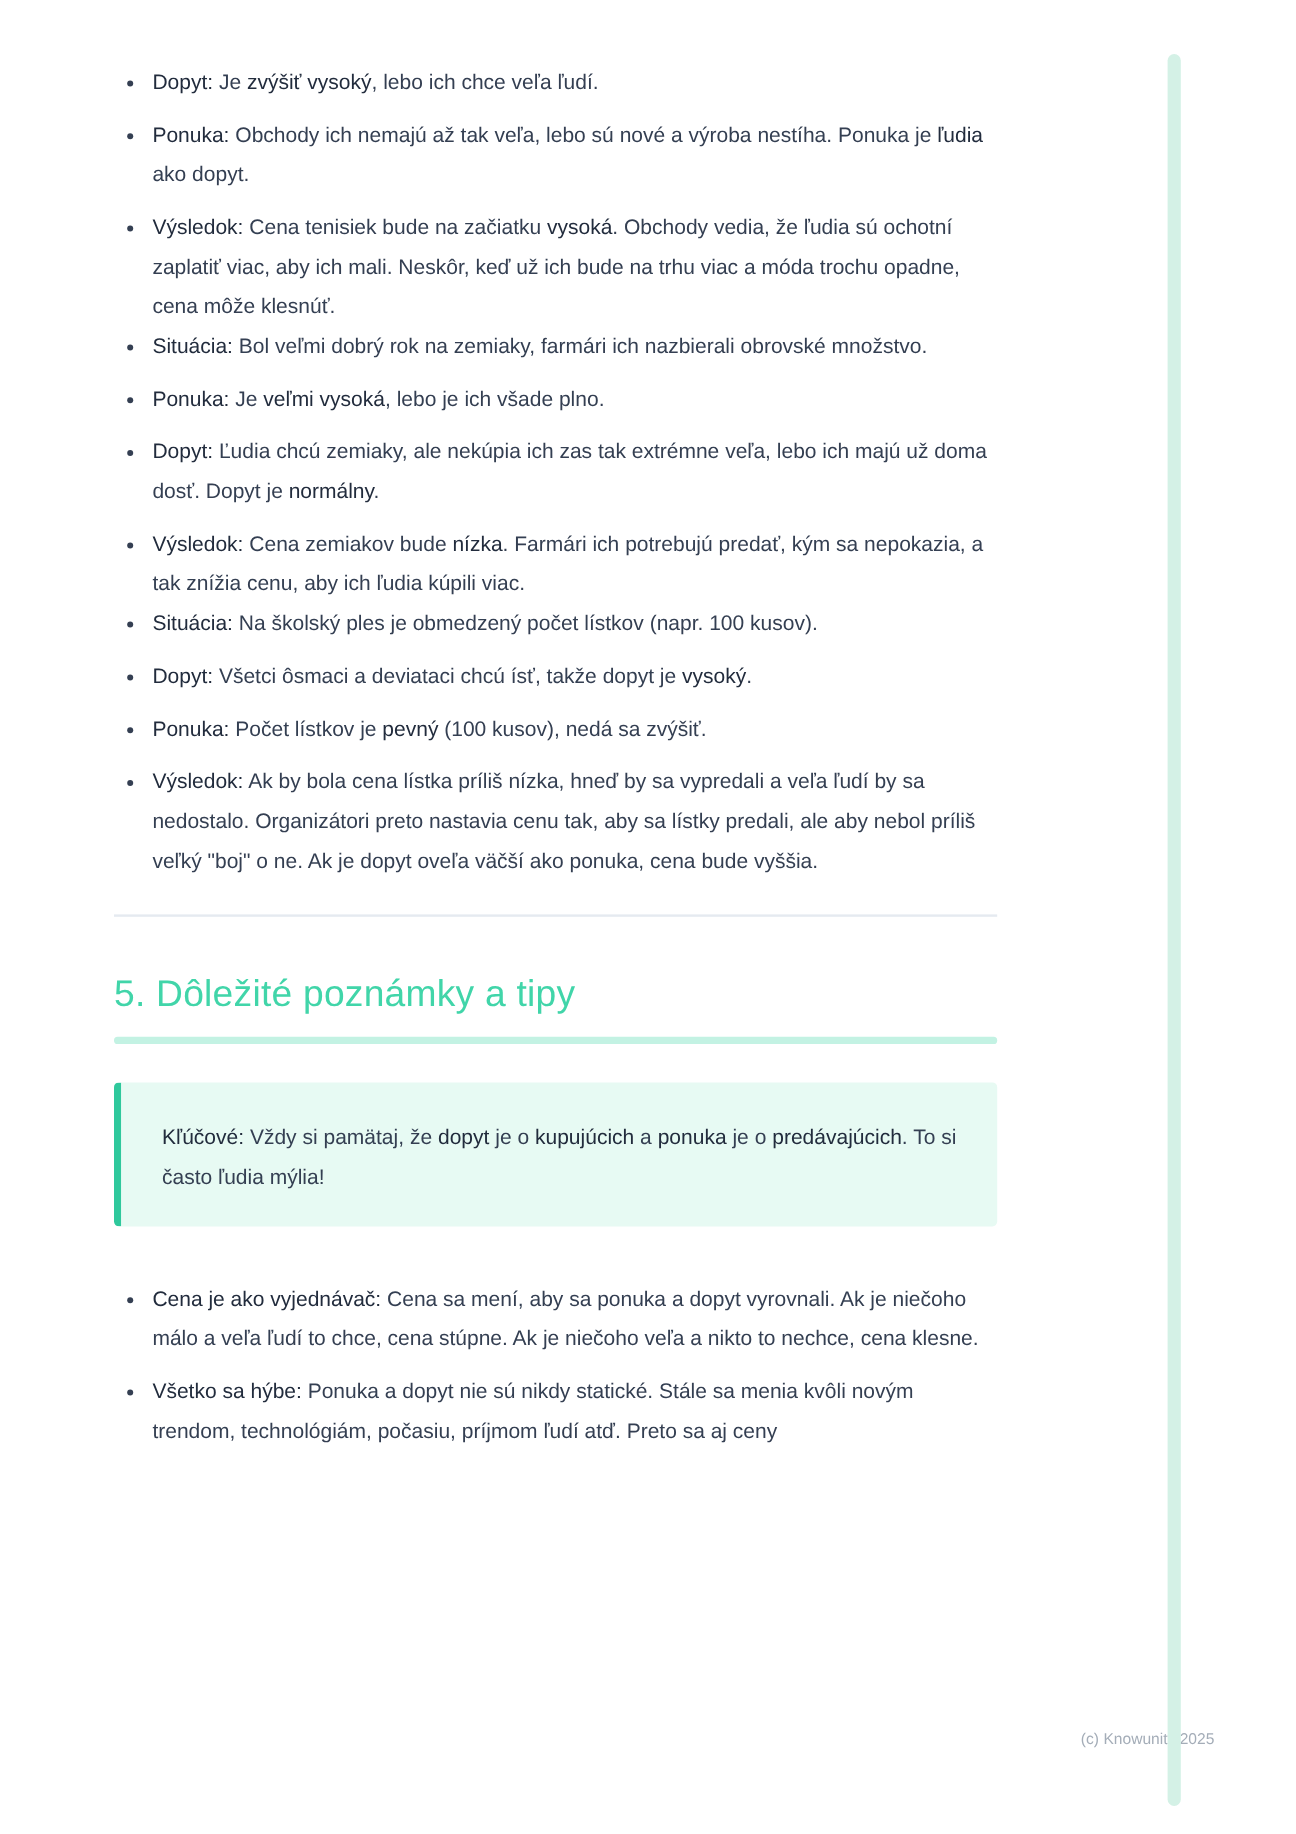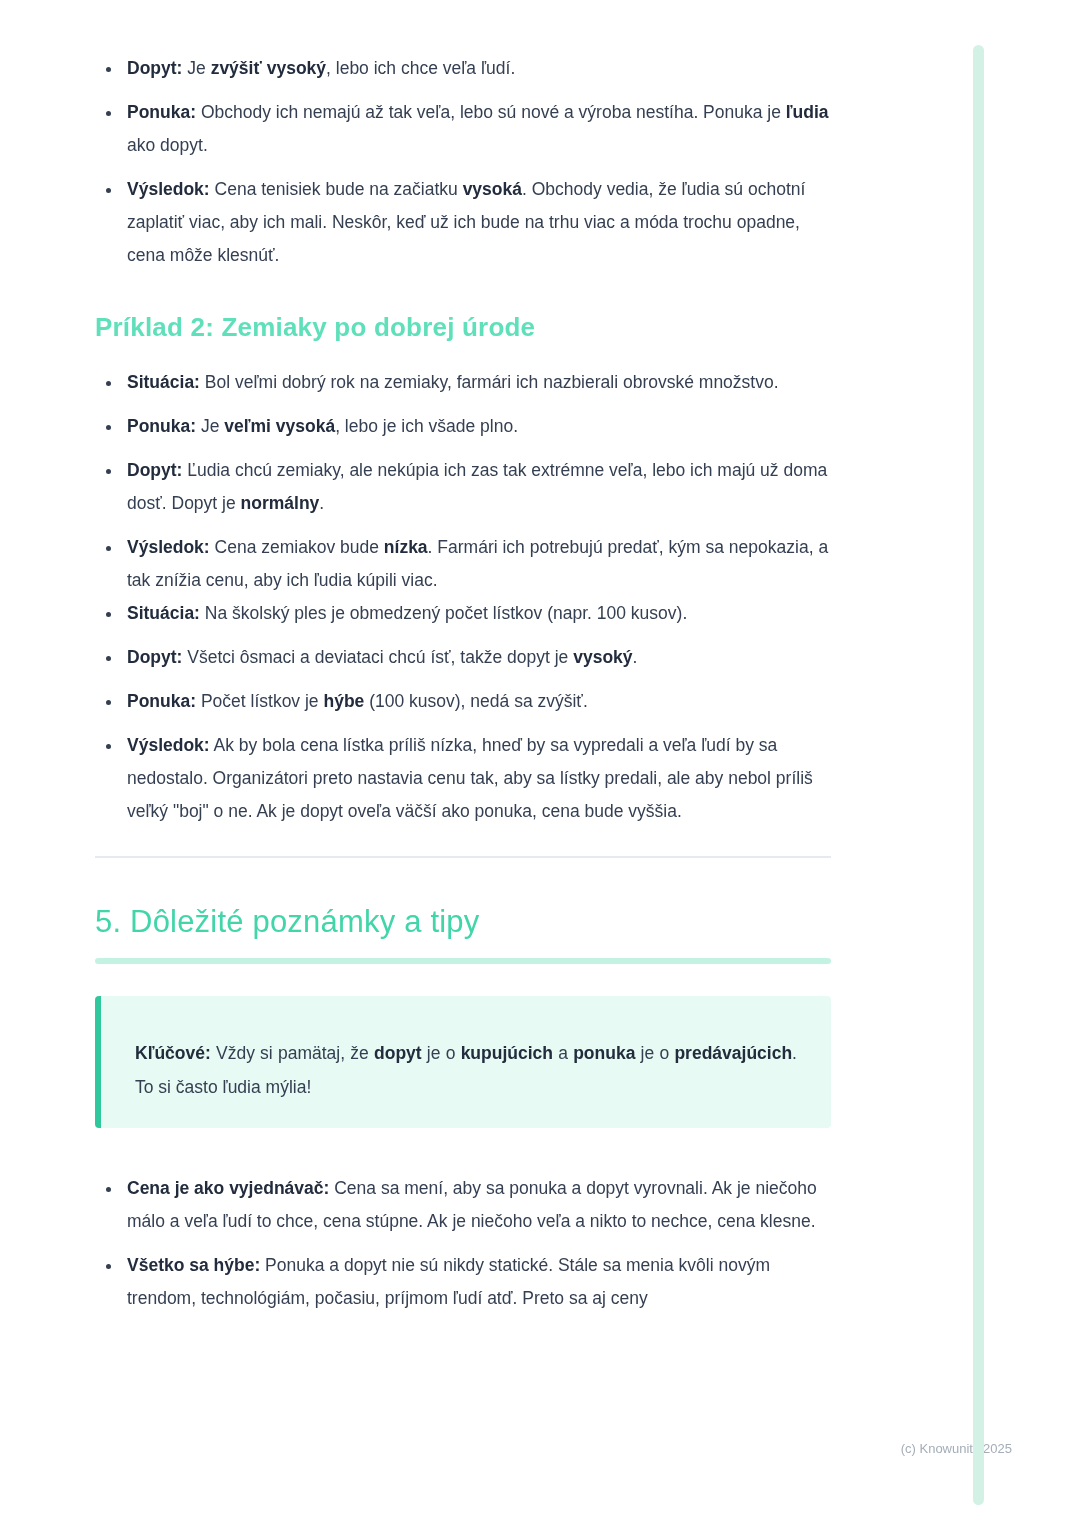--- a/index.html
+++ b/index.html
@@ -24,21 +24,21 @@
     margin: 0;
     padding-left: 28px;
     list-style: disc;
   }
   ul.bullets li {
     margin-bottom: 11px;
     padding-left: 4px;
   }
   ul.bullets li::marker { color: var(--text, #343f52); }
   ul.bullets li:last-child { margin-bottom: 0; }
-  strong { font-weight: 700; color: var(--text-bold, #222c3d); }
+  strong { font-weight: 400; color: var(--text-bold, #222c3d); }
   h2.section-heading {
     font-size: 26px;
     line-height: 34px;
     font-weight: 700;
     color: var(--accent-heading, #5fe0ba);
     margin: 38px 0 22px 0;
     letter-spacing: 0.2px;
   }
   .divider {
     height: 2px;
@@ -57,21 +57,21 @@
     height: 6px;
     background: var(--title-underline, #c3f2e3);
     margin-top: 14px;
     border-radius: 3px;
   }
   .callout {
     margin-top: 32px;
     background: var(--callout-bg, #e7faf3);
     border-left: 6px solid var(--callout-border, #2fc89c);
     border-radius: 4px;
-    padding: 40px 34px 24px 34px;
+    padding: 28px 34px 24px 34px;
   }
   .callout p {
     margin: 0;
     text-align: justify;
     line-height: 34px;
   }
   ul.bullets.tips { margin-top: 44px; }
   .watermark {
     position: absolute;
     right: 68px;
@@ -93,34 +93,33 @@
 <body>
 
 <div class="content">
 
   <ul class="bullets">
     <li><strong>Dopyt:</strong> Je <strong>zvýšiť vysoký</strong>, lebo ich chce veľa ľudí.</li>
     <li><strong>Ponuka:</strong> Obchody ich nemajú až tak veľa, lebo sú nové a výroba nestíha. Ponuka je <strong>ľudia</strong> ako dopyt.</li>
     <li><strong>Výsledok:</strong> Cena tenisiek bude na začiatku <strong>vysoká</strong>. Obchody vedia, že ľudia sú ochotní zaplatiť viac, aby ich mali. Neskôr, keď už ich bude na trhu viac a móda trochu opadne, cena môže klesnúť.</li>
   </ul>
 
-  <h2 class="section-heading">Príklad 2: Zemiaky po dobrej úrode</h2>
 
   <ul class="bullets">
     <li><strong>Situácia:</strong> Bol veľmi dobrý rok na zemiaky, farmári ich nazbierali obrovské množstvo.</li>
     <li><strong>Ponuka:</strong> Je <strong>veľmi vysoká</strong>, lebo je ich všade plno.</li>
     <li><strong>Dopyt:</strong> Ľudia chcú zemiaky, ale nekúpia ich zas tak extrémne veľa, lebo ich majú už doma dosť. Dopyt je <strong>normálny</strong>.</li>
     <li><strong>Výsledok:</strong> Cena zemiakov bude <strong>nízka</strong>. Farmári ich potrebujú predať, kým sa nepokazia, a tak znížia cenu, aby ich ľudia kúpili viac.</li>
   </ul>
 
 
   <ul class="bullets">
     <li><strong>Situácia:</strong> Na školský ples je obmedzený počet lístkov (napr. 100 kusov).</li>
     <li><strong>Dopyt:</strong> Všetci ôsmaci a deviataci chcú ísť, takže dopyt je <strong>vysoký</strong>.</li>
-    <li><strong>Ponuka:</strong> Počet lístkov je <strong>hýbe</strong> (100 kusov), nedá sa zvýšiť.</li>
+    <li><strong>Ponuka:</strong> Počet lístkov je <strong>pevný</strong> (100 kusov), nedá sa zvýšiť.</li>
     <li><strong>Výsledok:</strong> Ak by bola cena lístka príliš nízka, hneď by sa vypredali a veľa ľudí by sa nedostalo. Organizátori preto nastavia cenu tak, aby sa lístky predali, ale aby nebol príliš veľký "boj" o ne. Ak je dopyt oveľa väčší ako ponuka, cena bude vyššia.</li>
   </ul>
 
   <div class="divider"></div>
 
   <h1 class="page-title">5. Dôležité poznámky a tipy</h1>
   <div class="title-underline"></div>
 
   <div class="callout">
     <p><strong>Kľúčové:</strong> Vždy si pamätaj, že <strong>dopyt</strong> je o <strong>kupujúcich</strong> a <strong>ponuka</strong> je o <strong>predávajúcich</strong>. To si často ľudia mýlia!</p>

